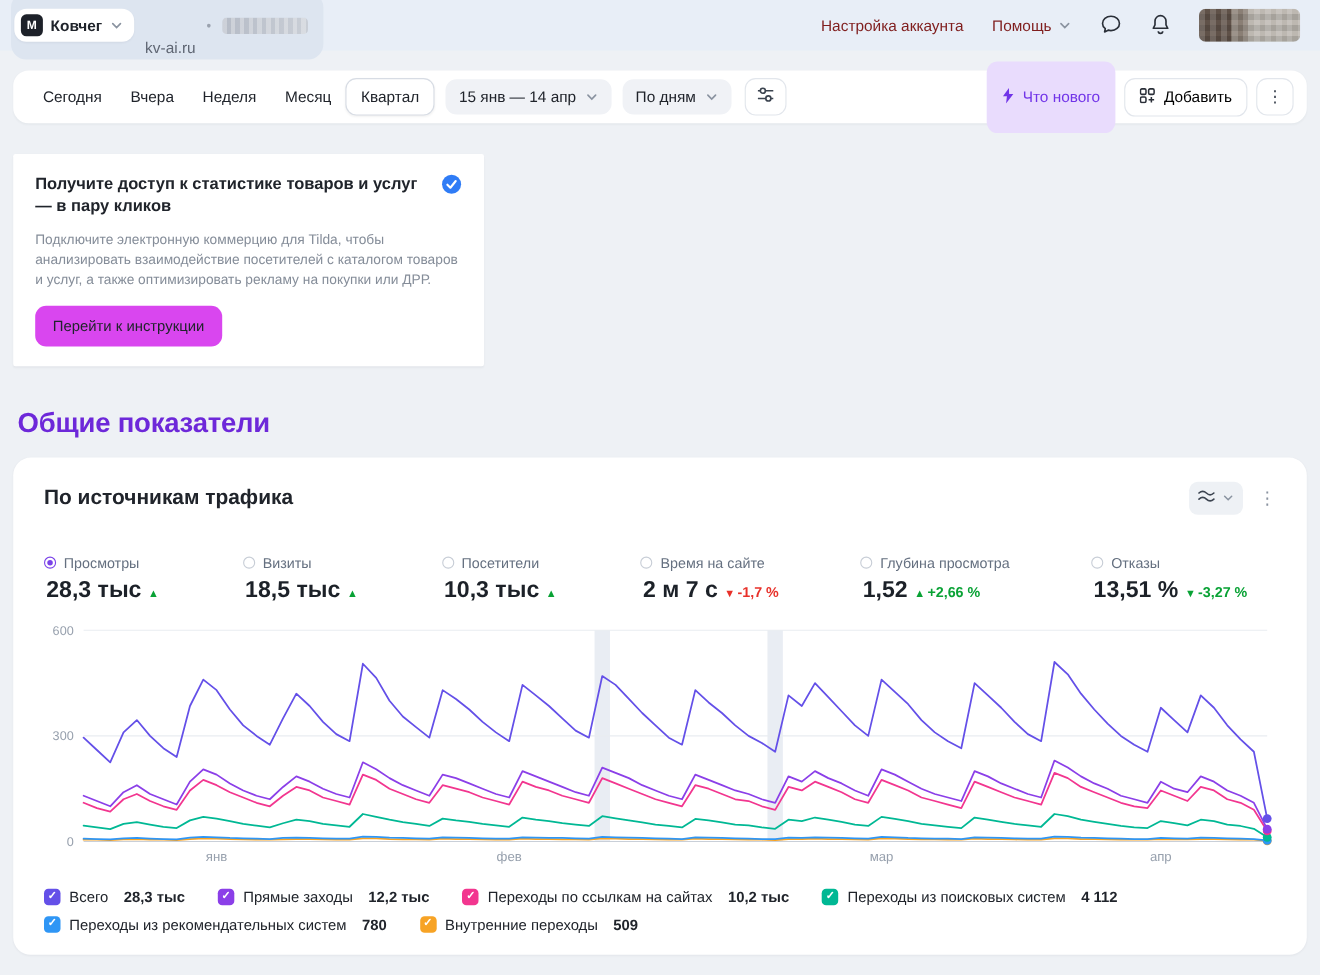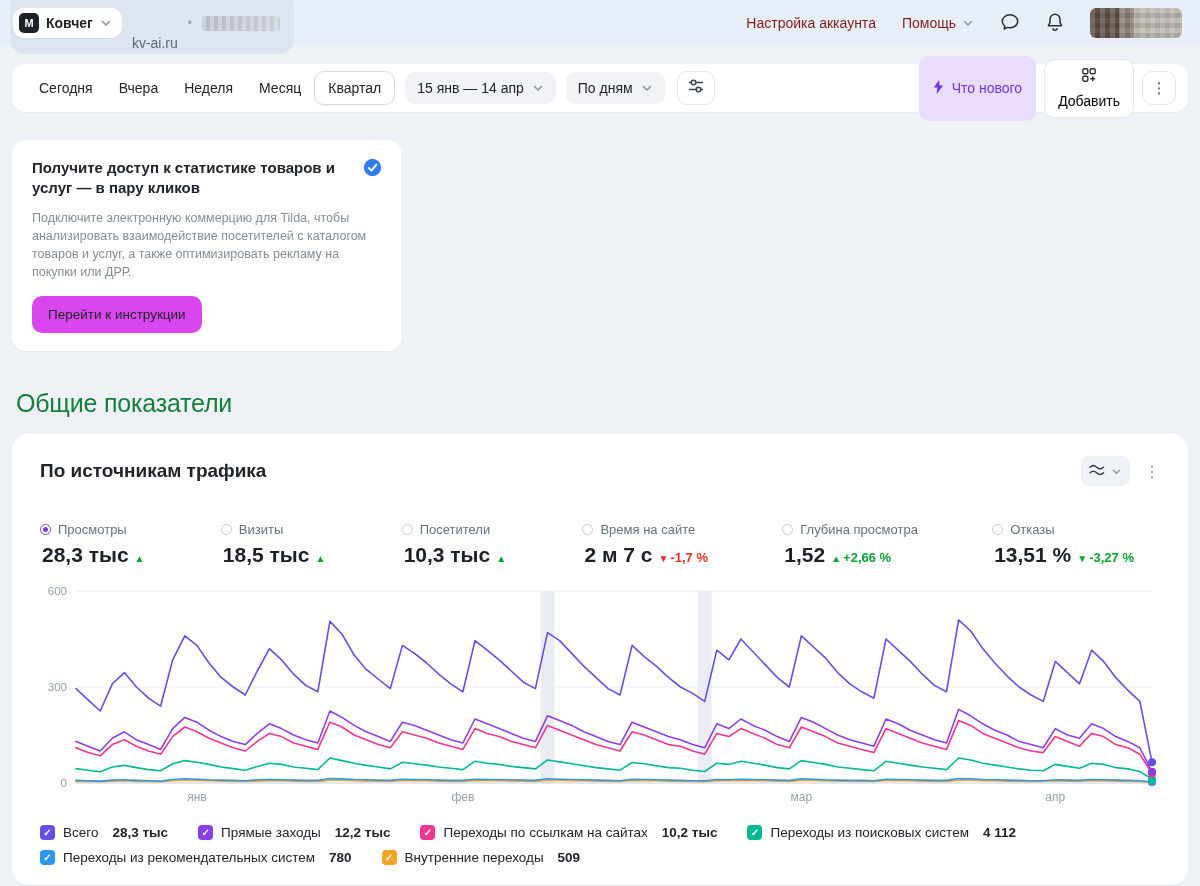--- a/index.html
+++ b/index.html
@@ -33,28 +33,28 @@
   .period { font-size:14px; padding:8px 13px; border-radius:10px; cursor:pointer; white-space:nowrap; }
   .period.active { border:1px solid #d7dce4; background:#fff; box-shadow:0 1px 2px rgba(0,0,0,.05); }
   .pill { display:flex; align-items:center; gap:8px; background:#f0f2f6; border-radius:10px; padding:8px 12px; font-size:14px; margin-left:10px; white-space:nowrap;justify-content:flex-end; }
   .icon-btn { width:38px; height:34px; border:1px solid #e2e6ec; border-radius:10px; background:#fff; display:flex; align-items:center; justify-content:center; margin-left:12px; }
   .tb-spacer { flex:1; }
   .whats-new { display:flex; align-items:center; gap:8px; background:#e9dcfd; color:#7134e8; padding:24px 14px; border-radius:10px; font-size:14px; font-weight:500; }
   .add-btn { display:flex; align-items:center; gap:8px; background:#fff; border:1px solid #e2e6ec; border-radius:10px; padding:8px 13px; font-size:14px; margin-left:8px; }
   .more-btn { width:34px; height:34px; border:1px solid #e2e6ec; border-radius:10px; background:#fff; display:flex; align-items:center; justify-content:center; font-size:15px; color:#3c4450; margin-left:8px; letter-spacing:0; }
 
   
-  .promo { margin:28px 0 0 12px; width:390px; background:#fff; border-radius:14px; padding:18px 20px 18px; box-shadow:0 1px 2px rgba(30,40,60,.05); }
+  .promo { margin:28px 0 0 12px; width:428px; background:#fff; border-radius:2px; padding:18px 20px 18px; box-shadow:0 1px 2px rgba(30,40,60,.05); }
   .promo-head { display:flex; gap:10px; align-items:flex-start; }
   .promo-title { font-size:15px; font-weight:700; line-height:1.35; flex:1; }
   .promo-body { margin-top:10px; font-size:12.5px; line-height:1.45; color:#858d99; }
   .promo-cta { display:inline-block; margin-top:15px; background:#d946ef; border-radius:10px; padding:11px 16px; font-size:13.5px; color:#20242b; }
 
   
-  .section-title { margin:38px 16px 0 16px; font-size:25px; font-weight:400; color:#15803d; letter-spacing:-.2px; }
+  .section-title { margin:38px 16px 0 16px; font-size:25px; font-weight:700; color:#6d28d9; letter-spacing:-.2px; }
 
   
   .widget { margin:16px 12px 0; background:#fff; border-radius:16px; padding:22px 28px 20px; box-shadow:0 1px 2px rgba(30,40,60,.05); }
   .widget-head { display:flex; align-items:center; }
   .widget-title { font-size:19px; font-weight:700; flex:1; }
   .chart-type-pill { display:flex; align-items:center; gap:6px; background:#eef1f5; border-radius:8px; padding:6px 8px; }
   .widget-dots { font-size:16px; color:#8a93a0; margin-left:14px; }
 
   .metrics { display:flex; justify-content:space-between; margin-top:36px; padding-right:26px; }
   .metric-top { display:flex; align-items:center; gap:7px; }
@@ -159,21 +159,21 @@
     </div>
     <div class="tb-spacer"></div>
     <button class="whats-new" style="border:none;cursor:pointer;">
       <span>
         <svg width="11" height="14" viewBox="0 0 11 14">
             <path d="M6.2 0 0.8 7.6h3.6L3.6 14 10.2 5.4H6.4L6.2 0Z" fill="#7134e8"></path>
           </svg>
       </span>
       <span>Что нового</span>
     </button>
-    <button class="add-btn" style="cursor:pointer;flex-direction:column;">
+    <button class="add-btn" style="cursor:pointer;">
       <span>
         <svg width="14" height="14" viewBox="0 0 14 14">
             <rect x="0.8" y="0.8" width="5" height="5" rx="1.3" fill="none" stroke="#2a2f38" stroke-width="1.4"></rect>
             <rect x="8.2" y="0.8" width="5" height="5" rx="1.3" fill="none" stroke="#2a2f38" stroke-width="1.4"></rect>
             <rect x="0.8" y="8.2" width="5" height="5" rx="1.3" fill="none" stroke="#2a2f38" stroke-width="1.4"></rect>
             <path d="M10.7 8.2v5M8.2 10.7h5" stroke="#2a2f38" stroke-width="1.4"></path>
           </svg>
       </span>
       <span>Добавить</span>
     </button>

